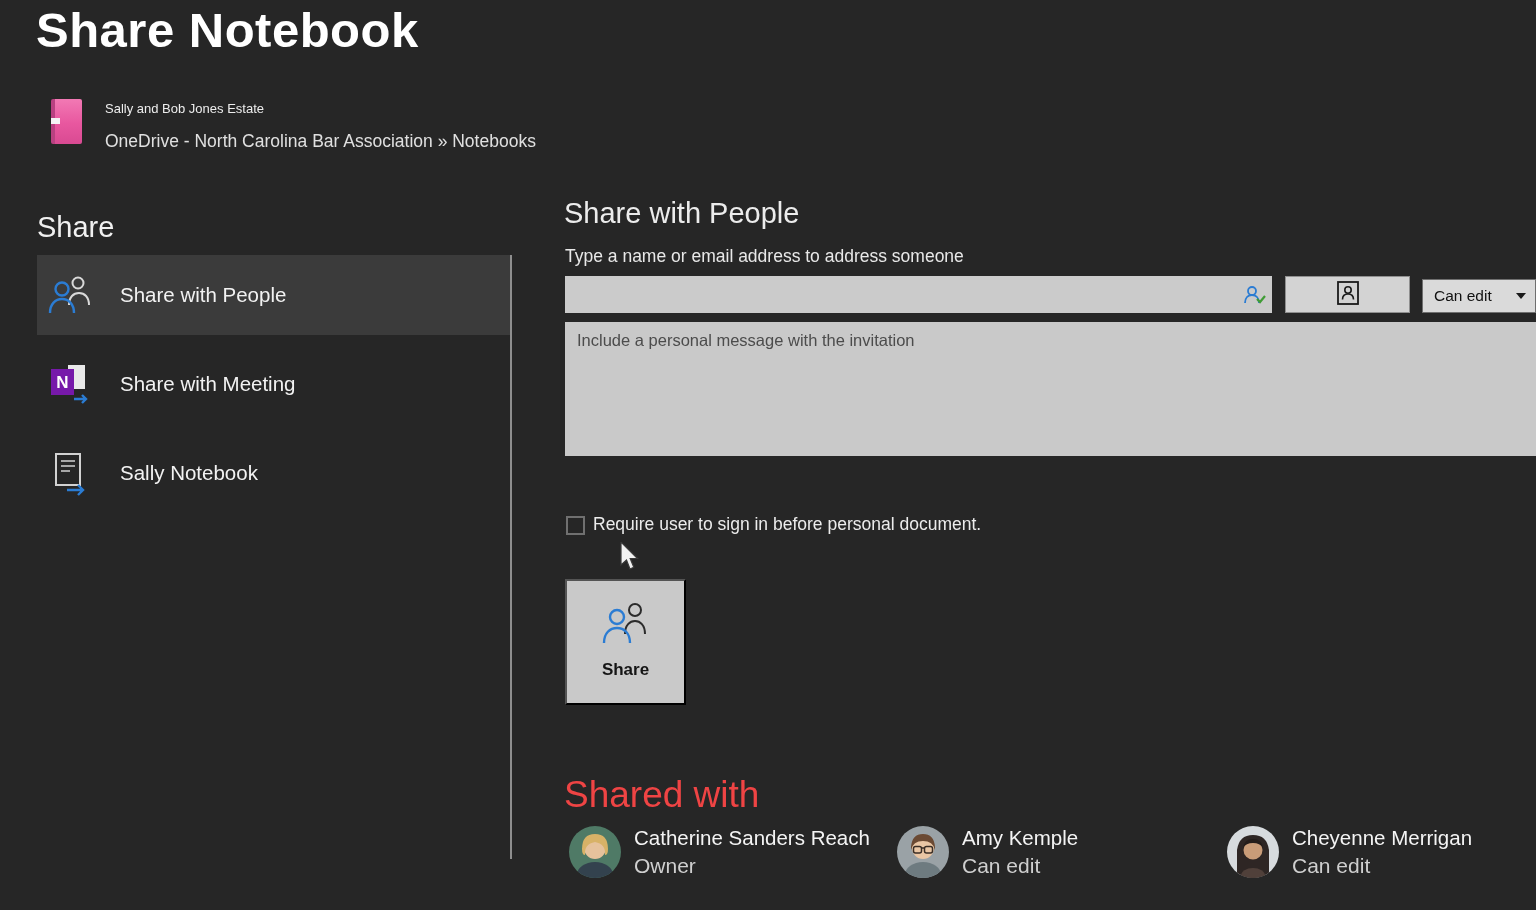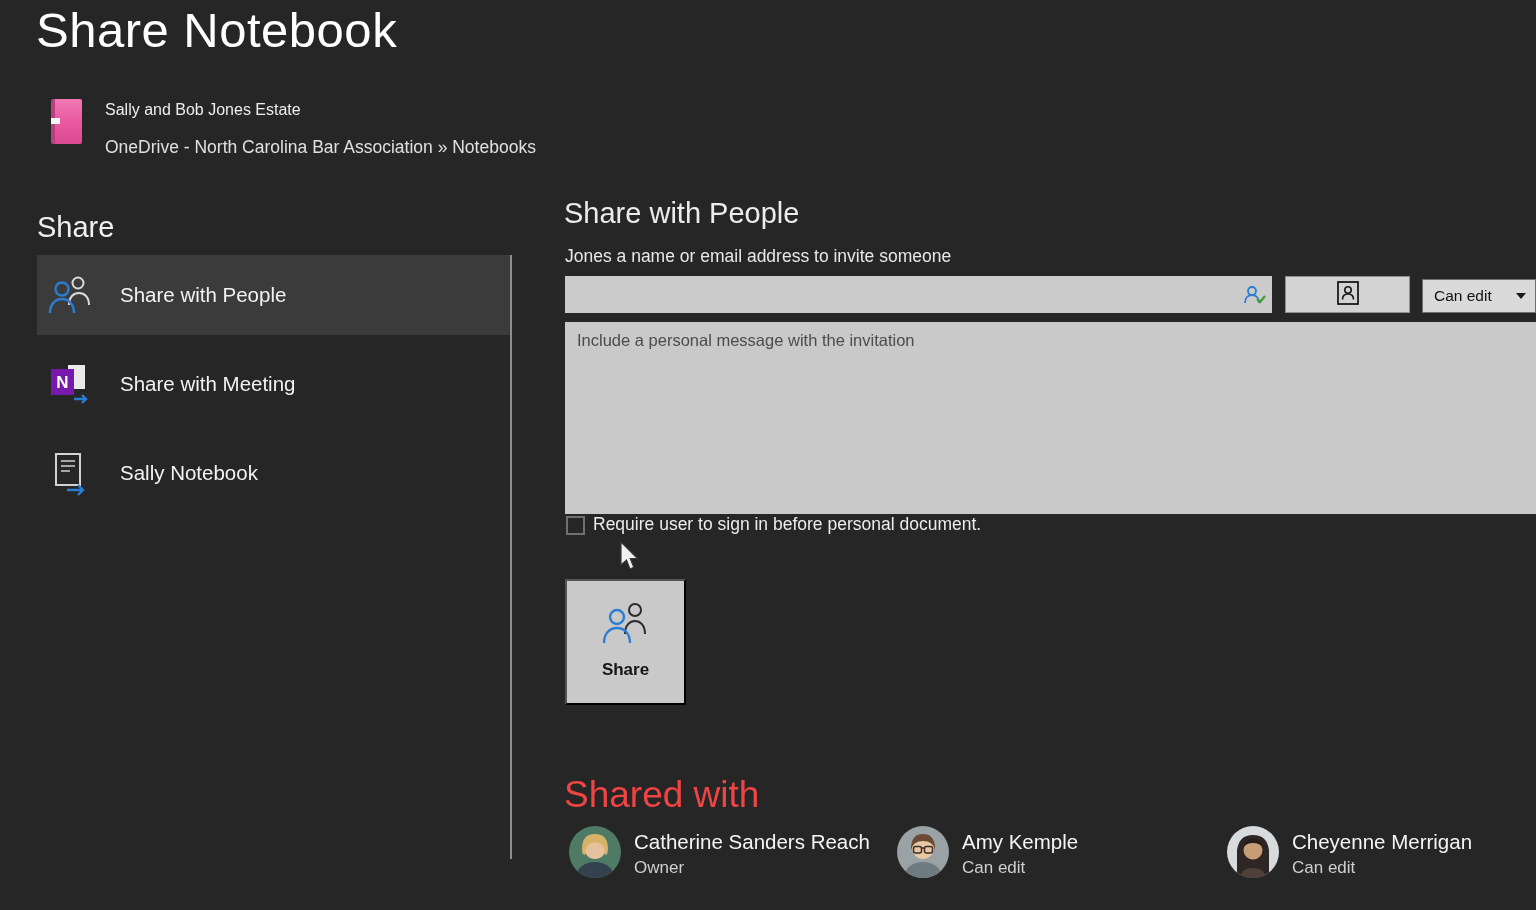--- a/index.html
+++ b/index.html
@@ -7,64 +7,64 @@
   body {
     background:#262626;
     font-family:"Liberation Sans","DejaVu Sans",sans-serif;
     color:#e8e8e8;
     position:relative;
     overflow:hidden;
   }
   .abs { position:absolute; }
 
   
-  .page-title { left:36px; top:2px; font-size:49px; font-weight:400; color:#ffffff; letter-spacing:.5px; }
+  .page-title { left:36px; top:2px; font-size:49px; font-weight:700; color:#ffffff; letter-spacing:.5px; }
   .nb-icon { left:51px; top:99px; width:31px; height:45px; background:linear-gradient(180deg,#f279b4 0%,#e8579f 55%,#d94a92 100%); border-radius:2px; border-left:4px solid #b94181; }
   .nb-icon .clasp { position:absolute; left:-4px; top:19px; width:9px; height:6px; background:#f5f5f5; }
-  .nb-name { left:105px; top:101px; font-size:16px; color:#ededed; }
-  .nb-path { left:105px; top:131px; font-size:17.5px; color:#e0e0e0;margin-top:6px; }
+  .nb-name { left:105px; top:101px; font-size:13px; color:#ededed; }
+  .nb-path { left:105px; top:131px; font-size:17.5px; color:#e0e0e0; }
 
   
   .sidebar-heading { left:37px; top:211px; font-size:29px; font-weight:300; color:#f0f0f0; }
   .sidebar { left:37px; top:255px; width:473px; }
   .side-item { height:80px; margin-bottom:9px; display:flex; align-items:center; cursor:pointer; }
   .side-item.selected { background:#3b3b3b; }
   .side-icon { width:46px; height:46px; margin:0 27px 0 10px; flex:none; display:flex; align-items:center; justify-content:center; }
   .side-label { font-size:20.5px; font-weight:300; color:#f2f2f2; }
   .sidebar-divider { left:510px; top:255px; width:2px; height:604px; background:#8e8e8e; }
 
   
   .section-heading { left:564px; top:197px; font-size:29px; font-weight:300; color:#ececec; }
   .invite-label { left:565px; top:246px; font-size:17.5px; color:#e8e8e8; }
   .invite-input { left:565px; top:276px; width:707px; height:37px; background:#cbcbcb; border:none; outline:none; padding:0 40px 0 10px; font-size:16px; color:#222; font-family:inherit; }
   .invite-check-icon { left:1243px; top:284px; width:24px; height:22px; }
   .addr-btn { left:1285px; top:276px; width:125px; height:37px; background:#d3d3d3; border:1px solid #8f8f8f; display:flex; align-items:center; justify-content:center; cursor:pointer; }
   .perm-dd { left:1422px; top:279px; width:114px; height:34px; background:#dadada; border:1px solid #6f6f6f; display:flex; align-items:center; justify-content:space-between; padding:0 9px 0 11px; cursor:pointer; }
   .perm-dd .perm-label { font-size:15.5px; color:#111; }
   .caret { width:0; height:0; border-left:5px solid transparent; border-right:5px solid transparent; border-top:6px solid #1a1a1a; }
-  .msg-box { left:565px; top:322px; width:971px; height:192px; background:#c9c9c9; border:none; outline:none; resize:none; padding:9px 12px; font-size:16.5px; color:#333; font-family:inherit; }
+  .msg-box { left:565px; top:322px; width:971px; height:134px; background:#c9c9c9; border:none; outline:none; resize:none; padding:9px 12px; font-size:16.5px; color:#333; font-family:inherit; }
   .msg-box::placeholder { color:#4c4c4c; opacity:1; }
 
   .signin-check { left:566px; top:516px; width:19px; height:19px; background:#262626; border:2px solid #707070; cursor:pointer; }
   .signin-label { left:593px; top:514px; font-size:17.5px; color:#ececec; }
 
   .cursor { left:620px; top:542px; width:22px; height:32px; pointer-events:none; }
 
   .share-btn { left:565px; top:579px; width:121px; height:126px; background:#c9c9c9; display:flex; flex-direction:column; align-items:center; cursor:pointer; }
   .share-btn .icon-wrap { margin-top:18px; }
   .share-btn-label { font-size:17px; font-weight:600; color:#151515; margin-top:10px; }
 
   .shared-heading { left:564px; top:774px; font-size:37px; font-weight:300; color:#ef4444; }
   .person { top:826px; display:flex; align-items:flex-end; }
   .person.p1 { left:569px; } .person.p2 { left:897px; } .person.p3 { left:1227px; }
   .avatar { width:52px; height:52px; border-radius:50%; overflow:hidden; flex:none; }
   .avatar svg { display:block; }
   .person-text { margin-left:13px; }
   .person-name { font-size:20.5px; font-weight:300; color:#f4f4f4; line-height:1.2; }
-  .person-role { font-size:17px; color:#cfcfcf; margin-top:3px; }
+  .person-role { font-size:21px; color:#cfcfcf; margin-top:3px; }
 </style>
 </head>
 <body>
 
 <h1 class="abs page-title">Share Notebook</h1>
 
 <div class="abs nb-icon">
     <span class="clasp"></span>
   </div>
 <div class="abs nb-name">Sally and Bob Jones Estate</div>
@@ -108,21 +108,21 @@
       </svg>
     </span>
     <span class="side-label">Sally Notebook</span>
   </div>
 
 </div>
 
 <div class="abs sidebar-divider"></div>
 
 <div class="abs section-heading">Share with People</div>
-<div class="abs invite-label">Jones a name or email address to invite someone</div>
+<div class="abs invite-label">Type a name or email address to address someone</div>
 
 <input class="abs invite-input" type="text" value="" style="">
 
 <span class="abs invite-check-icon">
   <svg width="24" height="22" viewBox="0 0 24 22" fill="none">
     <circle cx="9" cy="7" r="4" stroke="#2b7cd3" stroke-width="1.8"></circle>
     <path d="M2 19 c0-5 3-8 7-8 c4 0 7 3 7 8" stroke="#2b7cd3" stroke-width="1.8"></path>
     <path d="M14 15 l3 3 l5 -6" stroke="#3f9c35" stroke-width="2.2"></path>
   </svg>
 </span>

